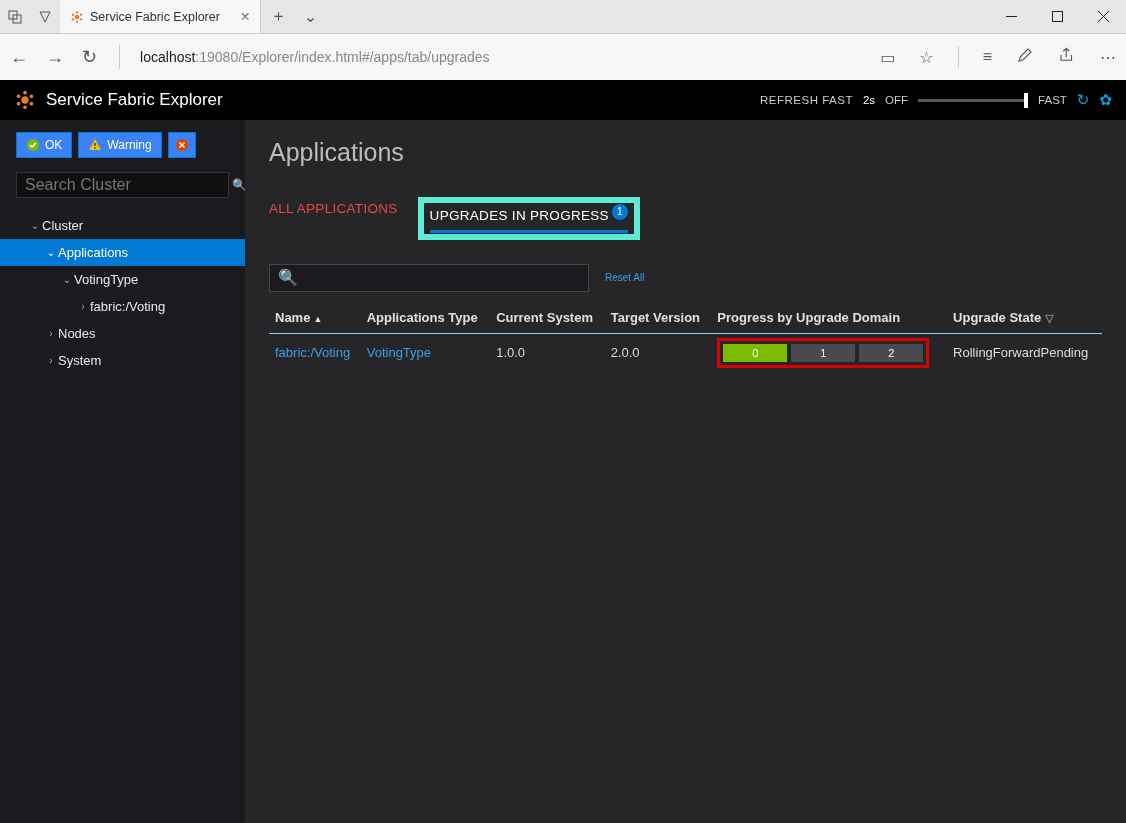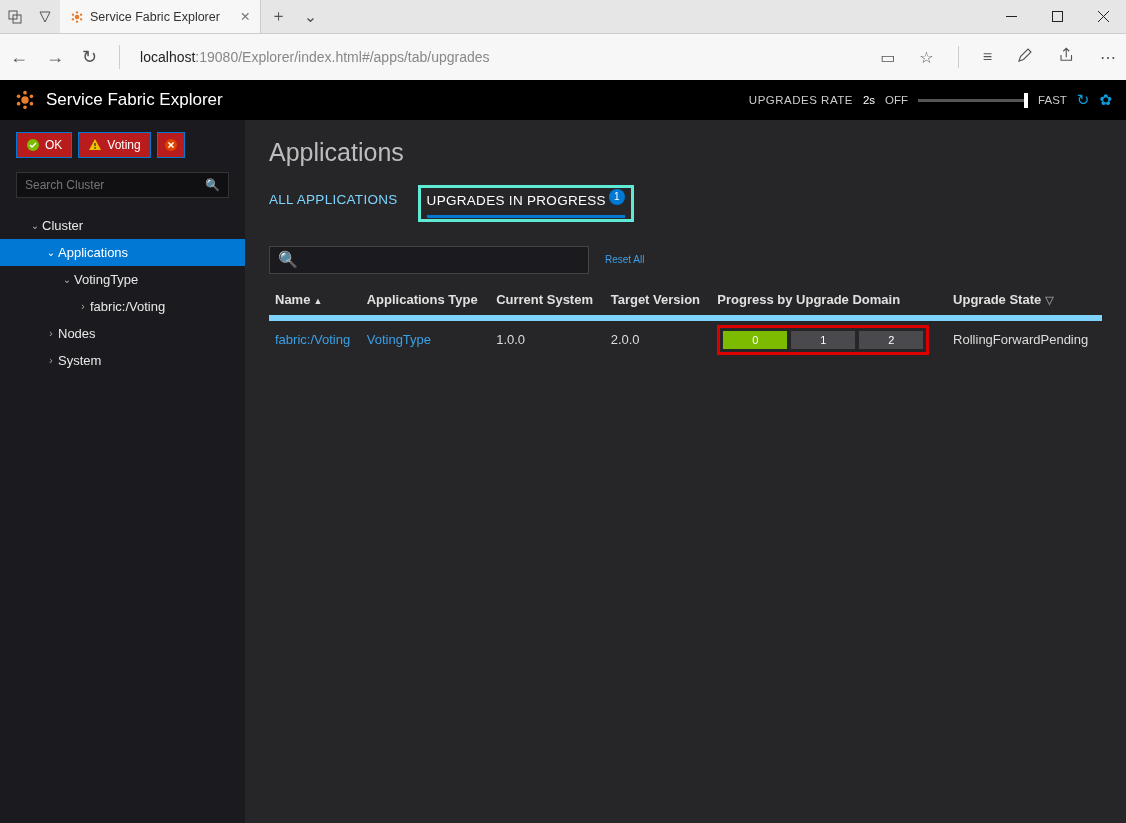--- a/index.html
+++ b/index.html
@@ -35,51 +35,51 @@
 .slider .thumb { position:absolute; right:0; top:-6px; width:4px; height:15px; background:#fff; }
 .hdr-icon { color:#0aa0e0; font-size:15px; }
 .gear { color:#0aa0e0; font-size:15px; }
 
 
 .main { height:703px; display:flex; background:#1b1b1f; }
 
 
 .sidebar { width:245px; background:#1b1b1f; padding:12px 0; display:flex; flex-direction:column; }
 .status-btns { display:flex; gap:6px; padding:0 16px 14px; }
-.sbtn { border:1px solid #0078d4; height:26px; display:flex; align-items:center; gap:5px; padding:0 9px; font-size:12px; color:#fff; background:#b91c1c; }
+.sbtn { border:1px solid #0078d4; height:26px; display:flex; align-items:center; gap:5px; padding:0 9px; font-size:12px; color:#fff; background:#3b82f6; }
 .sbtn.err { padding:0 6px; }
 .side-search { margin:0 16px 8px; height:26px; background:#101012; border:1px solid #333; display:flex; align-items:center; padding:0 8px; }
-.side-search input { flex:1; background:none; border:none; outline:none; color:#f97316; font-size:12px; }
+.side-search input { flex:1; background:none; border:none; outline:none; color:#f97316; font-size:16px; }
 .side-search .si { color:#888; font-size:12px; }
 .tree { padding:6px 0; }
 .tree-item { height:27px; display:flex; align-items:center; color:#e8e8e8; font-size:13px; cursor:pointer; }
 .tree-item .chv { width:14px; text-align:center; font-size:10px; color:#aaa; }
 .tree-item.selected { background:#0078d4; color:#fff; }
 .tree-item.selected .chv { color:#fff; }
 .pad0 { padding-left:28px; }
 .pad1 { padding-left:44px; }
 .pad2 { padding-left:60px; }
 .pad3 { padding-left:76px; }
 
 
 .content { flex:1; background:#262629; padding:18px 24px; color:#e8e8e8; }
 .page-title { font-size:25px; font-weight:300; color:#bdbdbd; margin-bottom:18px; }
 .tabs { display:flex; gap:28px; align-items:center; margin-bottom:24px; }
-.tab { font-size:13.5px; color:#7dd3fc; letter-spacing:.3px; position:relative; padding-bottom:8px; cursor:pointer; }
+.tab { font-size:13.5px; color:#ef4444; letter-spacing:.3px; position:relative; padding-bottom:8px; cursor:pointer; }
 .tab.active { color:#fff; }
 .tab.active::after { content:""; position:absolute; left:0; right:0; bottom:0; height:3px; background:#0078d4; }
 .tab .badge { display:inline-flex; width:16px; height:16px; border-radius:50%; background:#0078d4; color:#fff; font-size:10px; align-items:center; justify-content:center; margin-left:3px; position:relative; top:-5px; }
-.red-box { border:3px solid #5eead4; padding:5px 6px 1px; margin-left:-8px; }
+.red-box { border:6px solid #5eead4; padding:5px 6px 1px; margin-left:-8px;margin-top:12px; }
 .list-ctrl { display:flex; align-items:center; gap:16px; margin-bottom:10px; }
 .list-search { width:320px; height:28px; background:#1b1b1f; border:1px solid #444; display:flex; align-items:center; padding:0 8px; }
 .list-search input { flex:1; background:none; border:none; outline:none; color:#aaa; font-size:12.5px; }
 .reset { color:#3aa0e8; font-size:10px; cursor:pointer; }
 
 table { width:100%; border-collapse:collapse; font-size:13px; }
-th { text-align:left; font-weight:600; color:#e0e0e0; padding:8px 6px; border-bottom:6px solid #7dd3fc; white-space:nowrap; }
+th { text-align:left; font-weight:600; color:#e0e0e0; padding:8px 6px; border-bottom:1px solid #7dd3fc; white-space:nowrap; }
 th .sort { font-size:9px; margin-left:3px; }
 td { padding:8px 6px; color:#ddd; vertical-align:middle; }
 td a { color:#3aa0e8; text-decoration:none; }
 .progress-cell { padding:4px 6px; position:relative; }
 .prog-red { border:3px solid #d00; padding:3px; display:inline-block; }
 .domains { display:flex; gap:4px; }
 .dom { width:64px; height:18px; display:flex; align-items:center; justify-content:center; font-size:11px; color:#fff; }
 .dom.done { background:#7cbb00; }
 .dom.pending { background:#4a4a4e; }
 .filter-ic { font-size:11px; color:#888; margin-left:4px; }
@@ -171,21 +171,21 @@
         <circle cx="19" cy="8" r="2" fill="#e67e2e"></circle>
         <circle cx="19" cy="16" r="2" fill="#e67e2e"></circle>
         <circle cx="12" cy="20" r="2" fill="#e67e2e"></circle>
         <circle cx="5" cy="16" r="2" fill="#e67e2e"></circle>
         <circle cx="5" cy="8" r="2" fill="#e67e2e"></circle>
       </svg>
     <span>Service Fabric Explorer</span>
   </div>
   <div class="header-grow"></div>
   <div class="refresh">
-    <span class="lbl">UPGRADES RATE</span>
+    <span class="lbl">REFRESH FAST</span>
     <span class="rate-val">2s</span>
     <span>OFF</span>
     <div class="slider">
         <div class="thumb"></div>
       </div>
     <span>FAST</span>
     <span class="hdr-icon">↻</span>
     <span class="gear">✿</span>
   </div>
 </div>
@@ -200,21 +200,21 @@
             <path d="M4 7 l2 2 l4-4" stroke="#fff" stroke-width="1.5" fill="none"></path>
           </svg>
         <span>OK</span>
       </div>
       <div class="sbtn">
         <svg width="14" height="14" viewBox="0 0 14 14">
             <path d="M7 1 L13 12 L1 12 Z" fill="#f0c000"></path>
             <line x1="7" y1="5" x2="7" y2="8" stroke="#000"></line>
             <circle cx="7" cy="10" r="0.8" fill="#000"></circle>
           </svg>
-        <span>Voting</span>
+        <span>Warning</span>
       </div>
       <div class="sbtn err">
         <svg width="14" height="14" viewBox="0 0 14 14">
             <circle cx="7" cy="7" r="6" fill="#d40"></circle>
             <line x1="4.5" y1="4.5" x2="9.5" y2="9.5" stroke="#fff" stroke-width="1.5"></line>
             <line x1="9.5" y1="4.5" x2="4.5" y2="9.5" stroke="#fff" stroke-width="1.5"></line>
           </svg>
       </div>
     </div>
     <div class="side-search">

